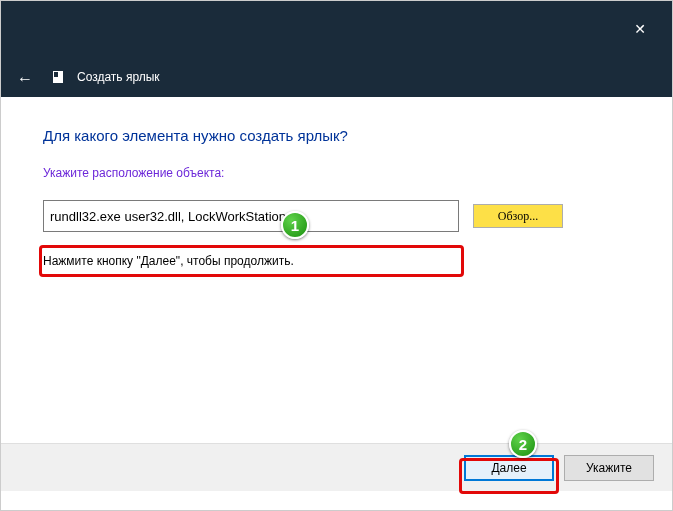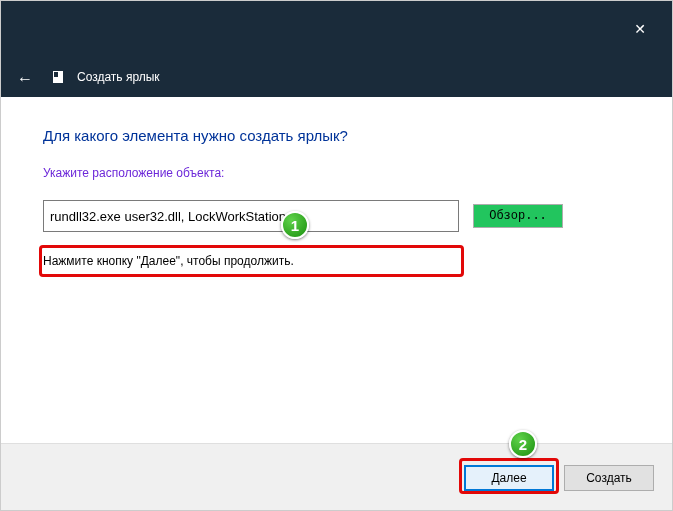--- a/index.html
+++ b/index.html
@@ -96,32 +96,32 @@
       height: 32px;
       border: 1px solid #7a7a7a;
       padding: 3px 6px;
       font-size: 13px;
       font-family: inherit;
       outline: none;
     }
     .browse-btn {
       width: 90px;
       height: 24px;
-      background: #22c55e;
+      background: #fde047;
       border: 1px solid #adadad;
       font-size: 12px;
-      font-family: Liberation Mono, monospace;
+      font-family: Liberation Serif, serif;
       cursor: pointer;
     }
     .hint {
       color: #000;
       font-size: 12px;
     }
     .footer {
-      height: 68px;
+      height: 48px;
       border-top: 1px solid #dfdfdf;
       background: #f0f0f0;
       display: flex;
       align-items: center;
       justify-content: flex-end;
       padding: 0 18px;
       gap: 10px;
     }
     .footer-btn {
       width: 90px;
@@ -194,19 +194,19 @@
   <label class="field-label">Укажите расположение объекта:</label>
   <div class="input-row">
     <input type="text" class="path-input" value="rundll32.exe user32.dll, LockWorkStation" style="">
     <button class="browse-btn">Обзор...</button>
   </div>
   <p class="hint">Нажмите кнопку "Далее", чтобы продолжить.</p>
 </div>
 
 <div class="footer">
   <button class="footer-btn primary">Далее</button>
-  <button class="footer-btn">Создать</button>
+  <button class="footer-btn">Укажите</button>
 </div>
 
 <div class="hl-red-input"></div>
 <div class="hl-red-next"></div>
 <div class="badge badge-1">1</div>
 <div class="badge badge-2">2</div>
 
 </body></html>

